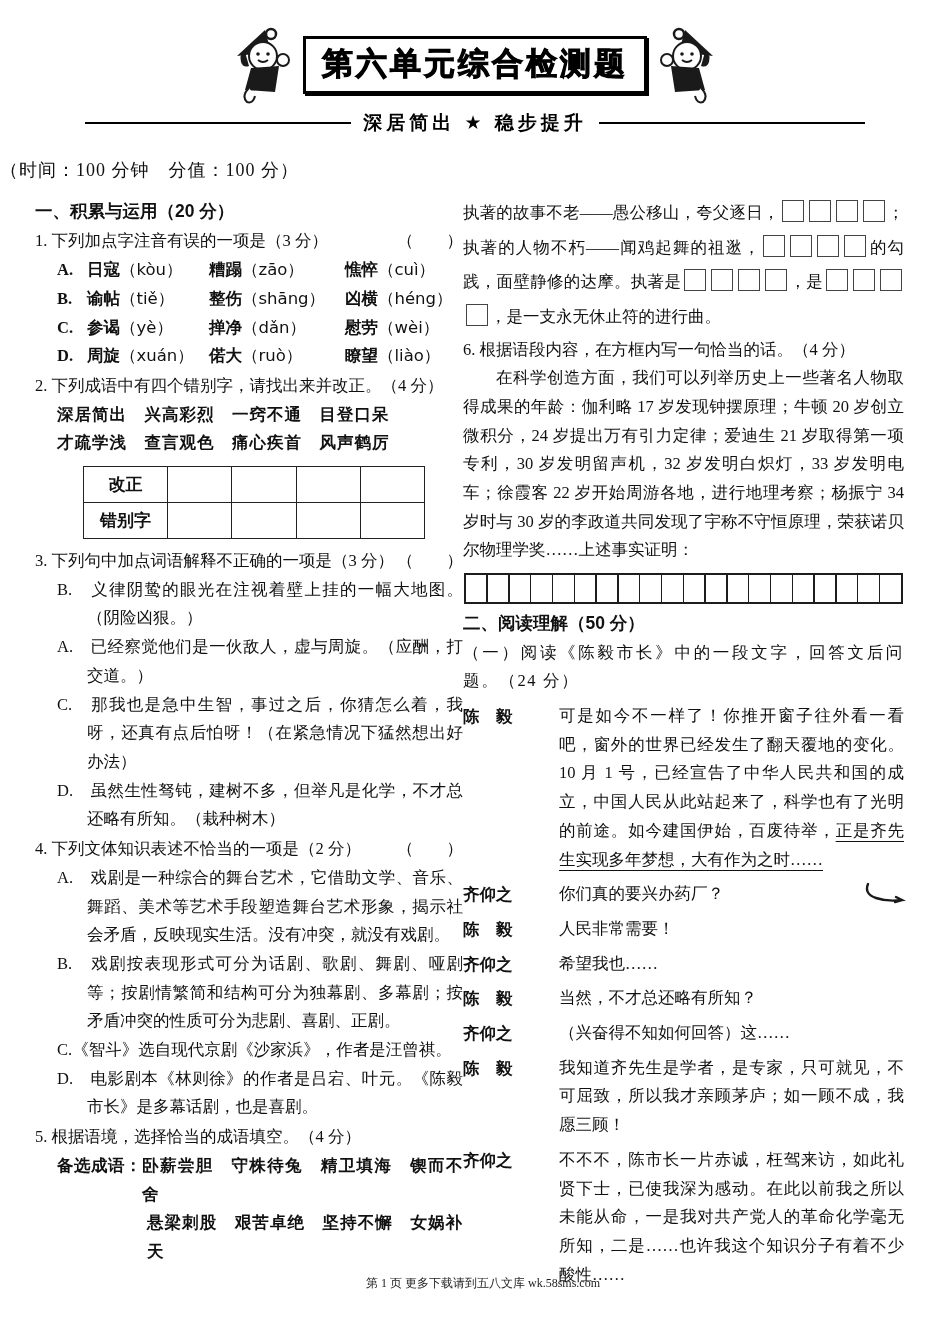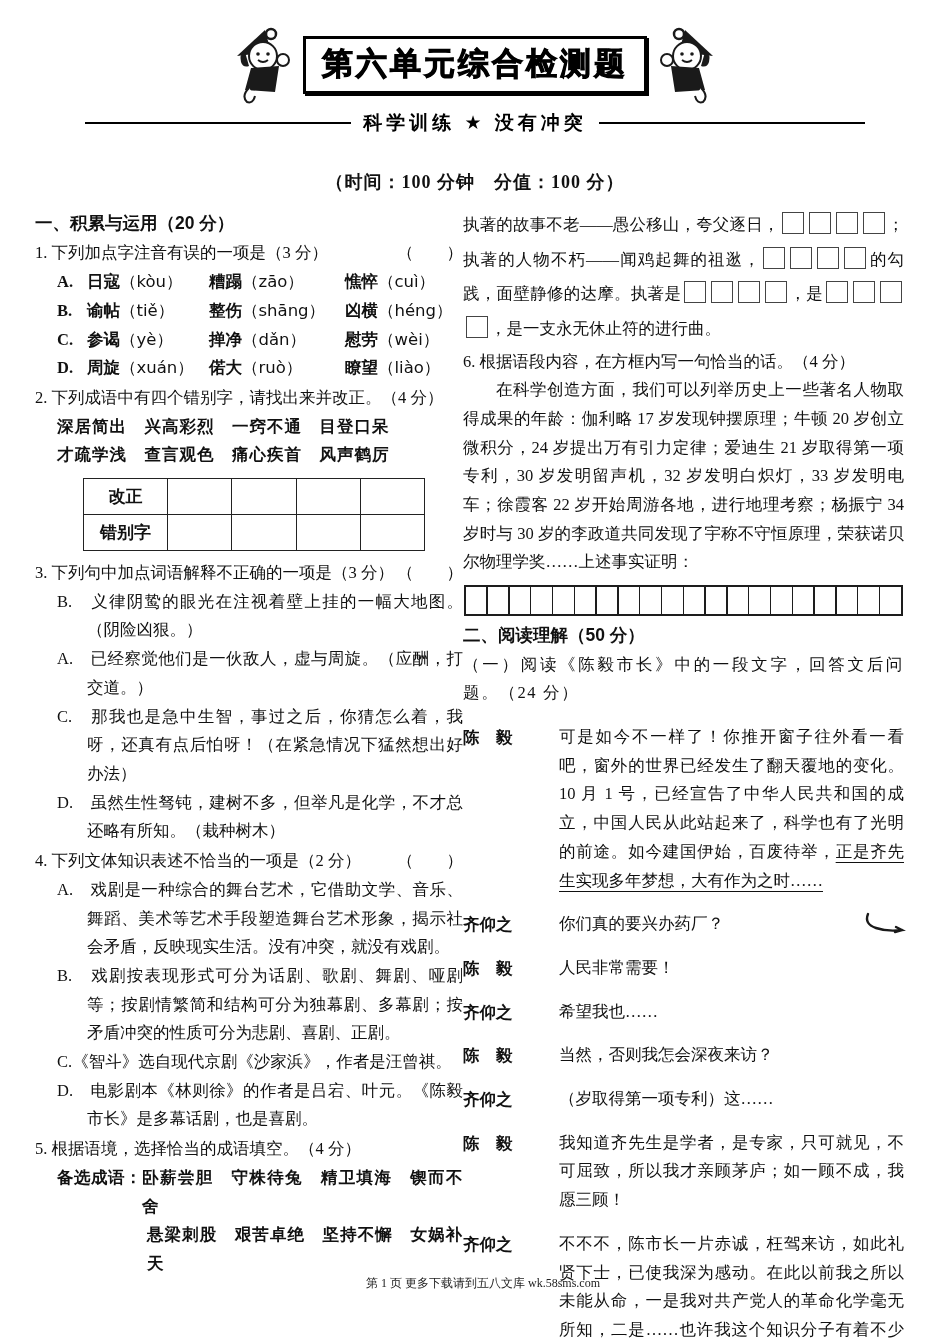--- a/index.html
+++ b/index.html
@@ -21,21 +21,21 @@
     font-family:"Liberation Sans","DejaVu Sans",sans-serif;
     font-weight:900; font-size:31px; letter-spacing:3px; color:#000;
     -webkit-text-stroke:1px #000;
   }
   .subtitle-row { display:flex; align-items:center; width:780px; margin:6px auto 0; }
   .subtitle-row .rule { flex:1; height:0; border-top:2.5px solid #000; }
   .subtitle {
     font-family:"Liberation Sans","DejaVu Sans",sans-serif;
     font-weight:900; font-size:19px; letter-spacing:4px; padding:0 12px; color:#000;
   }
-  .meta { text-align:center; font-weight:700; font-size:18px; margin-top:34px; letter-spacing:1px; }
+  .meta { font-weight:400; font-size:18px; margin-top:22px; letter-spacing:1px; }
 
   
   .columns { display:flex; padding:14px 22px 0 35px; }
   .col { line-height:1.74; text-align:justify; }
   .col.left  { width:428px; flex:none; }
   .col.right { width:441px; flex:none; position:relative; }
 
   .sec-heading { font-weight:700; font-size:17.5px; font-family:"Liberation Sans","DejaVu Sans",sans-serif; }
   .stem-row { display:flex; justify-content:space-between; }
   .stem-row .blank { white-space:nowrap; }
@@ -71,21 +71,21 @@
   .fillpara { line-height:2.1; }
 
   
   .passage { text-indent:2em; }
   .agrid {
     height:31px; border:2px solid #1d1d1d; margin:8px 1px 4px;
     background:repeating-linear-gradient(90deg, transparent 0, transparent 20.3px, #1d1d1d 20.3px, #1d1d1d 21.8px);
   }
 
   
-  .dlg { display:flex; margin-top:15px; position:relative;justify-content:space-between; }
+  .dlg { display:flex; margin-top:6px; position:relative;justify-content:space-between; }
   .dlg .spk {
     width:72px; flex:none; font-weight:700;
     font-family:"Liberation Sans","DejaVu Sans",sans-serif; font-size:16.5px;
   }
   .dlg .txt { flex:1; padding-left:24px; }
   .ul { text-decoration:underline; text-underline-offset:5px; text-decoration-thickness:1.3px; }
   .intro { letter-spacing:0.1em; }
 
   .penstroke { position:absolute; right:-6px; top:-6px; }
 
@@ -125,21 +125,21 @@
         <circle cx="41" cy="28" r="1.8" fill="#1a1a1a"></circle>
         <path d="M31 34 q5 4 10 0" fill="none" stroke="#1a1a1a" stroke-width="1.8"></path>
         <path d="M18 26 q-6 2 -4 10 q2 6 8 4" fill="#1a1a1a"></path>
         <polygon points="24,42 52,40 48,66 18,64" fill="#1a1a1a"></polygon>
         <circle cx="56" cy="34" r="6" fill="#fff" stroke="#1a1a1a" stroke-width="2"></circle>
         <path d="M22 62 q-8 8 -2 14 q6 2 8 -6" fill="#fff" stroke="#1a1a1a" stroke-width="2"></path>
       </svg>
     </div>
     <div class="subtitle-row">
       <span class="rule"></span>
-      <span class="subtitle">科学训练 ★ 没有冲突</span>
+      <span class="subtitle">深居简出 ★ 稳步提升</span>
       <span class="rule"></span>
     </div>
     <div class="meta">（时间：100 分钟　分值：100 分）</div>
   </div>
 
   <div class="columns">
 
     <div class="col left">
 
       <div class="sec-heading">一、积累与运用（20 分）</div>
@@ -260,25 +260,25 @@
       <div class="dlg">
         <span class="spk">陈　毅</span>
         <span class="txt">人民非常需要！</span>
       </div>
       <div class="dlg">
         <span class="spk">齐仰之</span>
         <span class="txt">希望我也……</span>
       </div>
       <div class="dlg">
         <span class="spk">陈　毅</span>
-        <span class="txt">当然，否则我怎会深夜来访？</span>
-      </div>
-      <div class="dlg">
-        <span class="spk">齐仰之</span>
-        <span class="txt">（岁取得第一项专利）这……</span>
+        <span class="txt">当然，不才总还略有所知？</span>
+      </div>
+      <div class="dlg">
+        <span class="spk">齐仰之</span>
+        <span class="txt">（兴奋得不知如何回答）这……</span>
       </div>
       <div class="dlg">
         <span class="spk">陈　毅</span>
         <span class="txt">我知道齐先生是学者，是专家，只可就见，不可屈致，所以我才亲顾茅庐；如一顾不成，我愿三顾！</span>
       </div>
       <div class="dlg">
         <span class="spk">齐仰之</span>
         <span class="txt">不不不，陈市长一片赤诚，枉驾来访，如此礼贤下士，已使我深为感动。在此以前我之所以未能从命，一是我对共产党人的革命化学毫无所知，二是……也许我这个知识分子有着不少酸性……</span>
       </div>
     </div>

